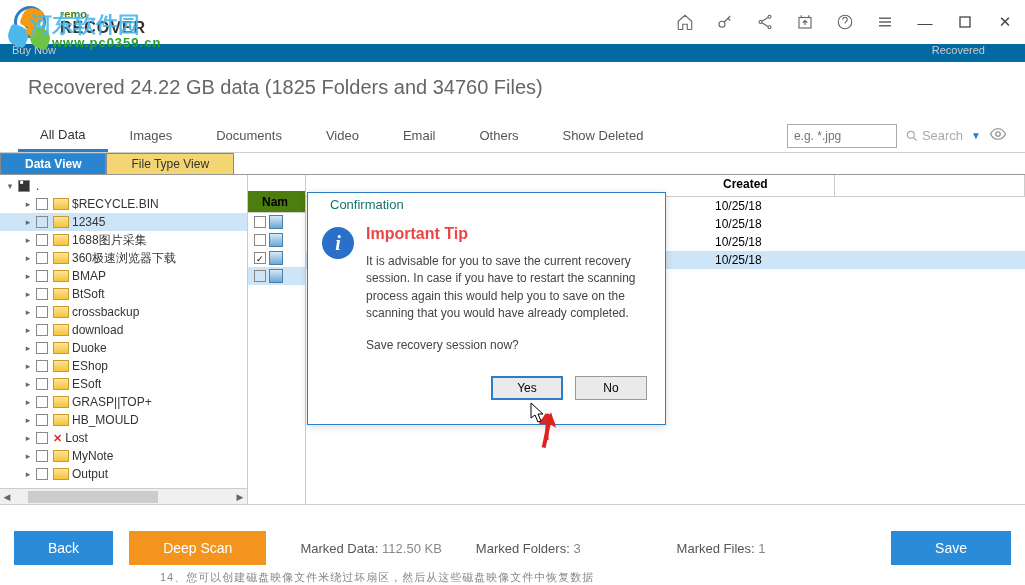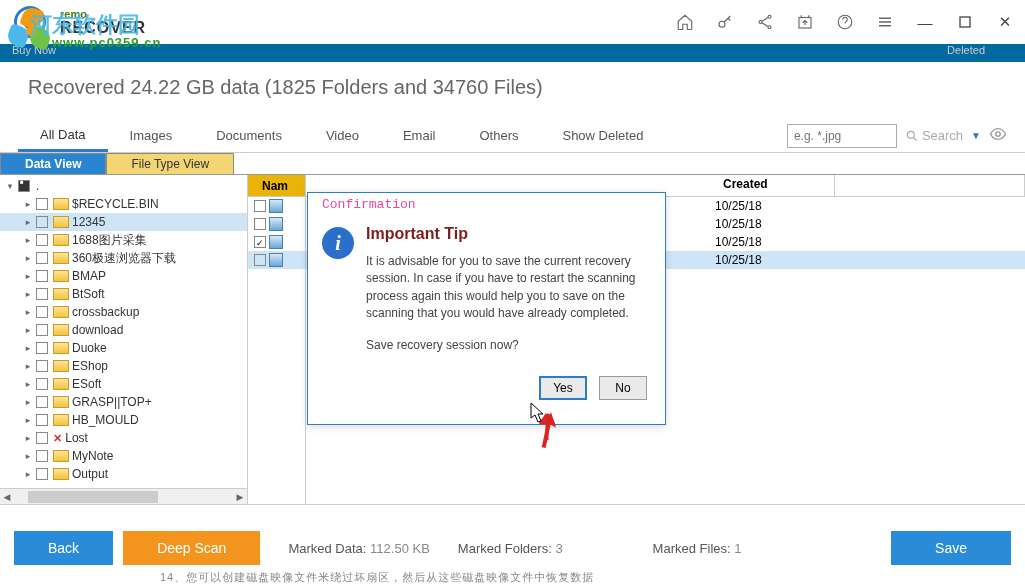--- a/index.html
+++ b/index.html
@@ -56,49 +56,49 @@
 .tree-row .cb.checked { background: #333; position: relative; }
 .tree-row .cb.checked::after { content: "■"; color: #fff; font-size: 6px; position: absolute; top: -2px; left: 1px; }
 .tree-row .folder { width: 16px; height: 12px; background: linear-gradient(#ffe39a, #f5c43a); border: 1px solid #c89b2a; margin: 0 3px; }
 .tree-row .xmark { color: #d33; font-weight: bold; margin: 0 3px; font-size: 11px; }
 .tree-row.selected { background: #cde5f7; }
 .tree-scroll { position: absolute; bottom: 0; left: 0; right: 0; height: 16px; background: #f0f0f0; border-top: 1px solid #ccc; display: flex; align-items: center; }
 .tree-scroll .thumb { width: 130px; height: 12px; background: #ccc; margin-left: 14px; }
 .tree-scroll .arr { width: 14px; height: 14px; display: flex; align-items: center; justify-content: center; color: #666; font-size: 9px; }
 
 .mid-panel { width: 58px; border-right: 1px solid #ccc; position: relative; }
-.mid-header { height: 22px; border-bottom: 1px solid #ccc; background: #eab308; display: flex; align-items: center; padding-left: 14px; font-size: 12px; font-weight: bold; }
+.mid-header { height: 22px; border-bottom: 1px solid #ccc; background: #4d7c0f; display: flex; align-items: center; padding-left: 14px; font-size: 12px; font-weight: bold; margin-top: 16px; }
 .mid-row { display: flex; align-items: center; height: 18px; padding-left: 6px; gap: 3px; }
 .mid-row .cb { width: 12px; height: 12px; border: 1px solid #888; }
 .mid-row .cb.chk::after { content: "✓"; font-size: 9px; position: relative; top: -3px; left: 1px; }
 .mid-row .doc { width: 14px; height: 14px; background: linear-gradient(#d6e9f7,#6ca7d6); border: 1px solid #4a7fa8; }
 .mid-row.sel { background: #cde5f7; }
 
 .right-panel { flex: 1; position: relative; }
 .rp-header { height: 22px; border-bottom: 1px solid #ccc; display: flex; }
 .rp-header .col { padding: 2px 8px; font-size: 12px; font-weight: bold; border-right: 1px solid #ccc; }
 .rp-header .col.created { width: 120px; }
 .rp-row { height: 18px; display: flex; align-items: center; font-size: 12px; padding-left: 8px; }
 .rp-row.sel { background: #cde5f7; }
 
 .dialog { position: absolute; left: 307px; top: 192px; width: 359px; height: 233px; background: #fff; border: 1px solid #2a7ec7; box-shadow: 0 2px 8px rgba(0,0,0,0.15); z-index: 10; }
-.dialog-title { height: 26px; padding: 4px 14px; font-size: 13px; color: #ec4899; font-family: Liberation Mono, monospace; }
+.dialog-title { height: 26px; padding: 4px 22px; font-size: 13px; color: #0f766e; }
 .dialog-body { display: flex; padding: 6px 14px 0 14px; gap: 12px; }
 .dialog-icon { width: 32px; height: 32px; border-radius: 50%; background: #2a6fc9; display: flex; align-items: center; justify-content: center; flex-shrink: 0; margin-top: 2px; }
 .dialog-icon span { color: #fff; font-weight: bold; font-size: 20px; font-family: Georgia, serif; font-style: italic; }
-.dialog-content h3 { color: #7f1d1d; font-size: 16px; font-weight: bold; margin-bottom: 10px; }
+.dialog-content h3 { color: #ef4444; font-size: 16px; font-weight: bold; margin-bottom: 10px; }
 .dialog-content p { font-size: 12px; color: #444; line-height: 1.45; margin-bottom: 14px; }
 .dialog-buttons { display: flex; justify-content: flex-end; gap: 12px; padding: 8px 18px 14px 0; }
-.dbtn { width: 48px; height: 24px; background: #eaeaea; border: 1px solid #999; font-size: 12px; cursor: pointer; }
+.dbtn { width: 72px; height: 24px; background: #eaeaea; border: 1px solid #999; font-size: 12px; cursor: pointer; }
 .dbtn.yes { border: 2px solid #2a7ec7; }
 
 .cursor-arrow { position: absolute; left: 534px; top: 412px; z-index: 20; pointer-events: none; }
 .cursor-arrow svg { width: 26px; height: 40px; }
 
-.footer { position: absolute; bottom: 18px; left: 14px; right: 14px; height: 38px; display: flex; align-items: center; gap: 10px; }
+.footer { position: absolute; bottom: 18px; left: 14px; right: 14px; height: 38px; display: flex; align-items: center; gap: 16px; }
 .fbtn { height: 34px; padding: 0 34px; color: #fff; border: none; font-size: 14px; cursor: pointer; }
 .fbtn.back { background: #2a8cd8; }
 .fbtn.deep { background: #f2941e; }
 .fbtn.save { background: #2a8cd8; padding: 0 44px; }
 .finfo { font-size: 13px; color: #888; margin-left: 18px; }
 .finfo b { color: #555; font-weight: normal; }
 .fspacer { flex: 1; }
 
 .bottom-cut { position: absolute; bottom: 0; left: 160px; font-size: 11px; color: #888; letter-spacing: 1px; }
 </style>
@@ -166,21 +166,21 @@
         <svg width="12" height="12" viewBox="0 0 12 12" fill="none" stroke="currentColor" stroke-width="1.3">
           <rect x="1" y="1" width="10" height="10"></rect>
         </svg>
       </div>
     <div class="win-btn">✕</div>
   </div>
 </div>
 
 <div class="promo-bar">
   <span>Buy Now</span>
-  <span>Deleted</span>
+  <span>Recovered</span>
 </div>
 
 <div class="summary">Recovered 24.22 GB data (1825 Folders and 34760 Files)</div>
 
 <div class="tabs-row">
   <div class="tab active">All Data</div>
   <div class="tab">Images</div>
   <div class="tab">Documents</div>
   <div class="tab">Video</div>
   <div class="tab">Email</div>

